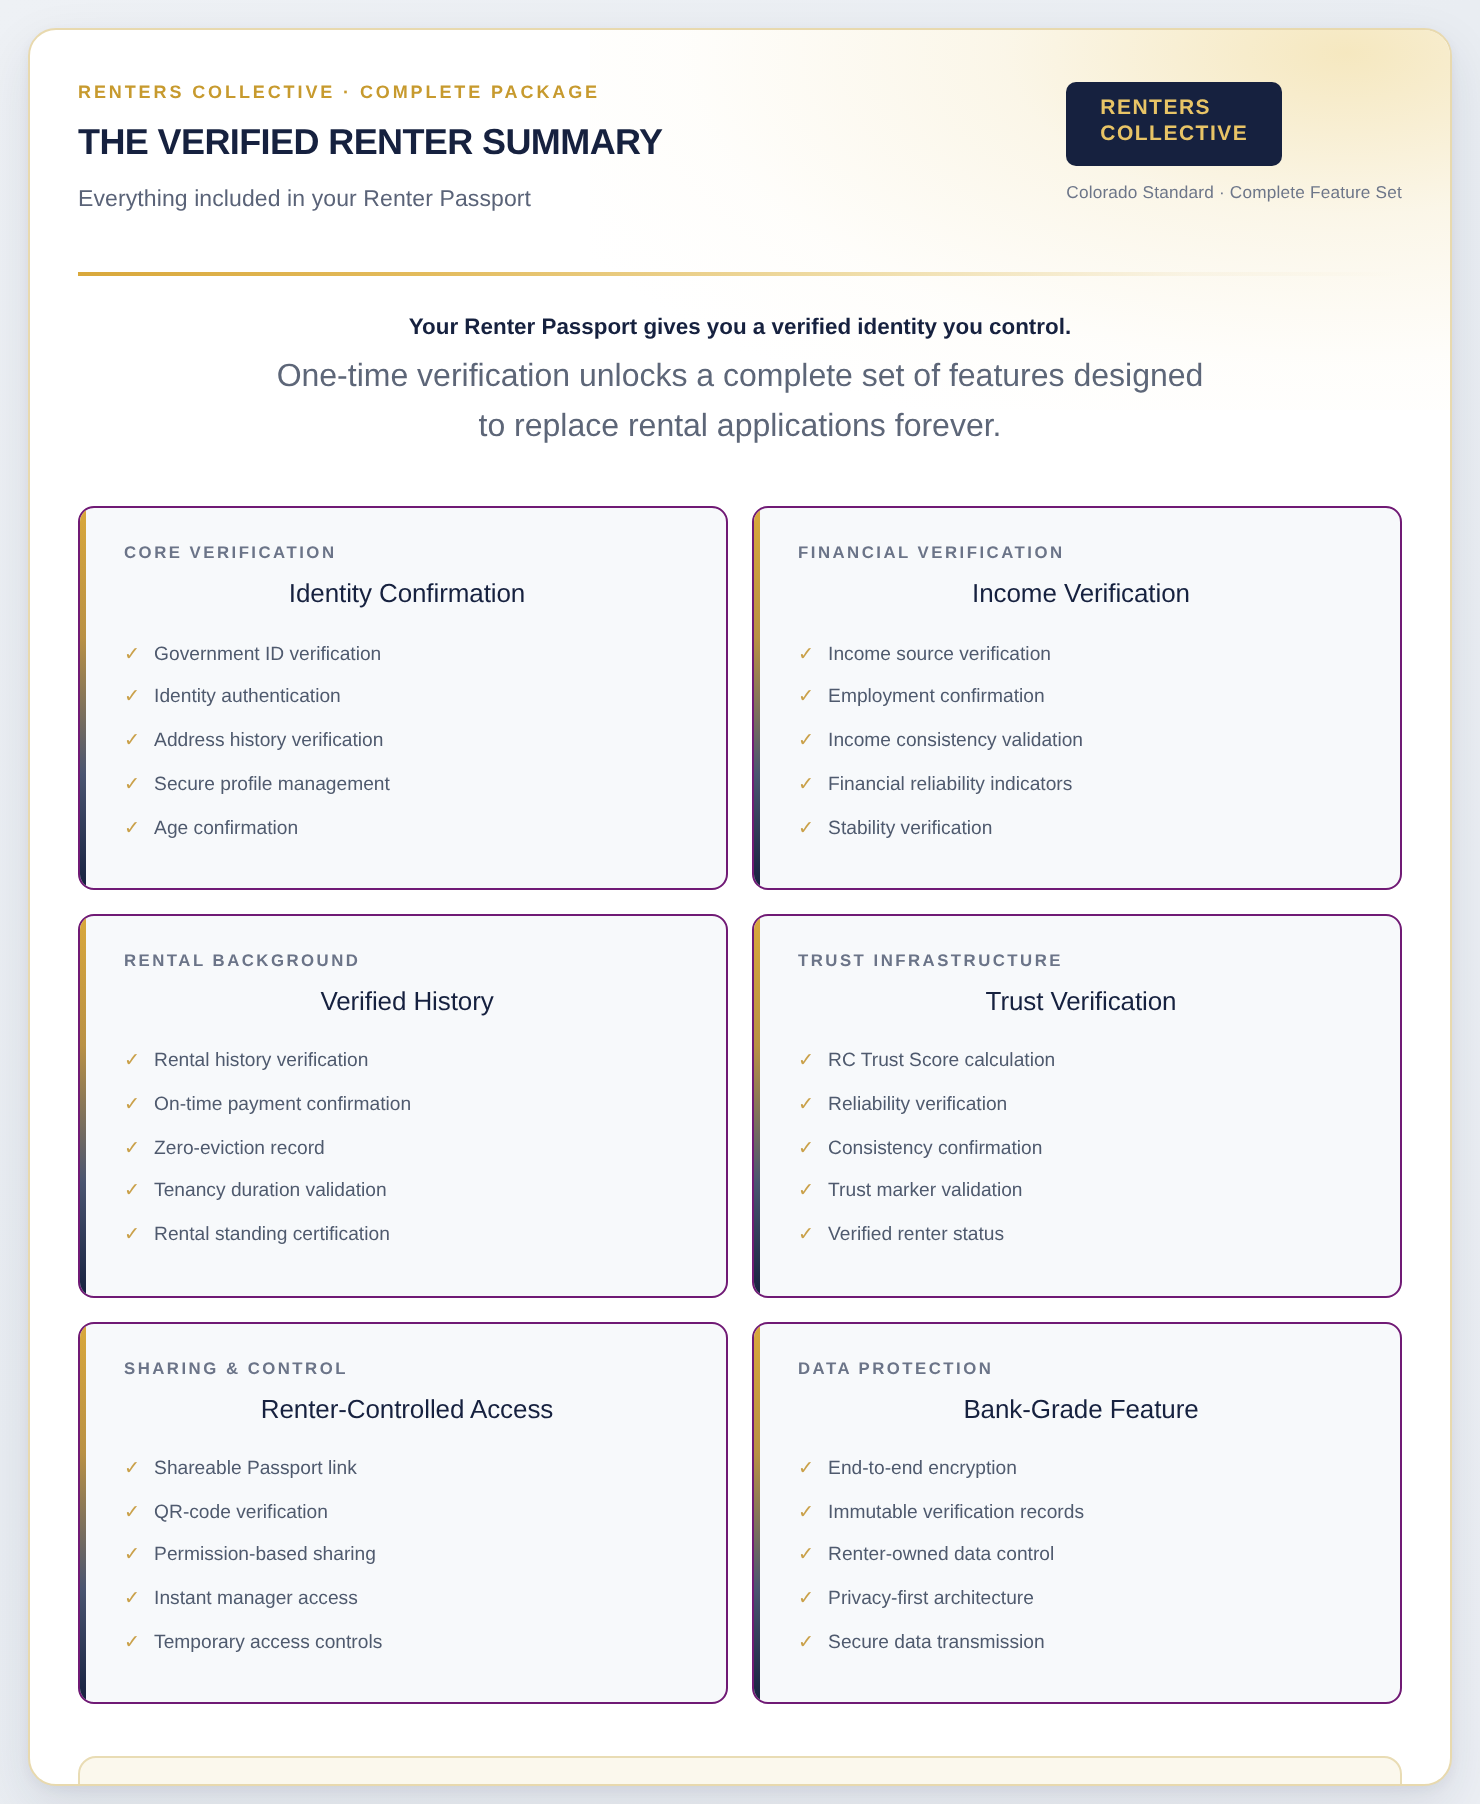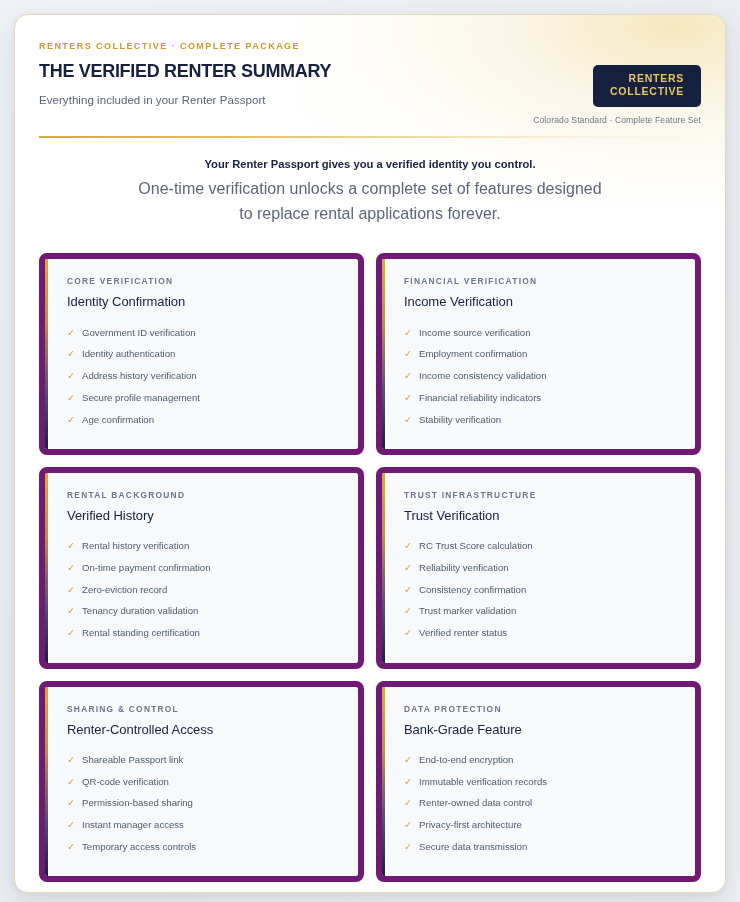--- a/index.html
+++ b/index.html
@@ -73,23 +73,23 @@
   }
 
   .subtitle {
     font-size: 11.5px;
     color: #5a6378;
     letter-spacing: 0.05px;
   }
 
   .brand-block {
     position: absolute;
-    top: 24px;
+    top: 0;
     right: 0;
-    text-align: right;
+    text-align: left;
   }
 
   .brand-badge {
     display: inline-block;
     background: #16213f;
     border-radius: 5px;
     padding: 7px 17px 8px 17px;
     min-width: 103px;
   }
 
@@ -143,21 +143,21 @@
   .grid {
     display: grid;
     grid-template-columns: 1fr 1fr;
     gap: 12px 12px;
     padding: 26px 0 0 0;
   }
 
   .feature-card {
     position: relative;
     background: #f7f9fb;
-    border: 6px solid #701a75;
+    border: 1px solid #701a75;
     border-radius: 8px;
     padding: 17px 18px 18px 22px;
     overflow: hidden;
   }
 
   .feature-card .accent {
     position: absolute;
     left: 0; top: 0; bottom: 0;
     width: 3px;
     background: linear-gradient(to bottom, #d9a83b 0%, #b99144 34%, #4a5570 70%, #16213f 100%);
@@ -170,20 +170,21 @@
     color: #6b7488;
     text-transform: uppercase;
     margin-bottom: 8px;
   }
 
   .card-title {
     font-size: 13px;
     color: #16213f;
     margin-bottom: 13px;
     letter-spacing: -0.05px;
+    text-align: center;
   }
 
   .card-list { list-style: none; }
 
   .card-list li {
     font-size: 9.6px;
     color: #4f5a6e;
     line-height: 1.35;
     padding: 4.4px 0;
     display: flex;

